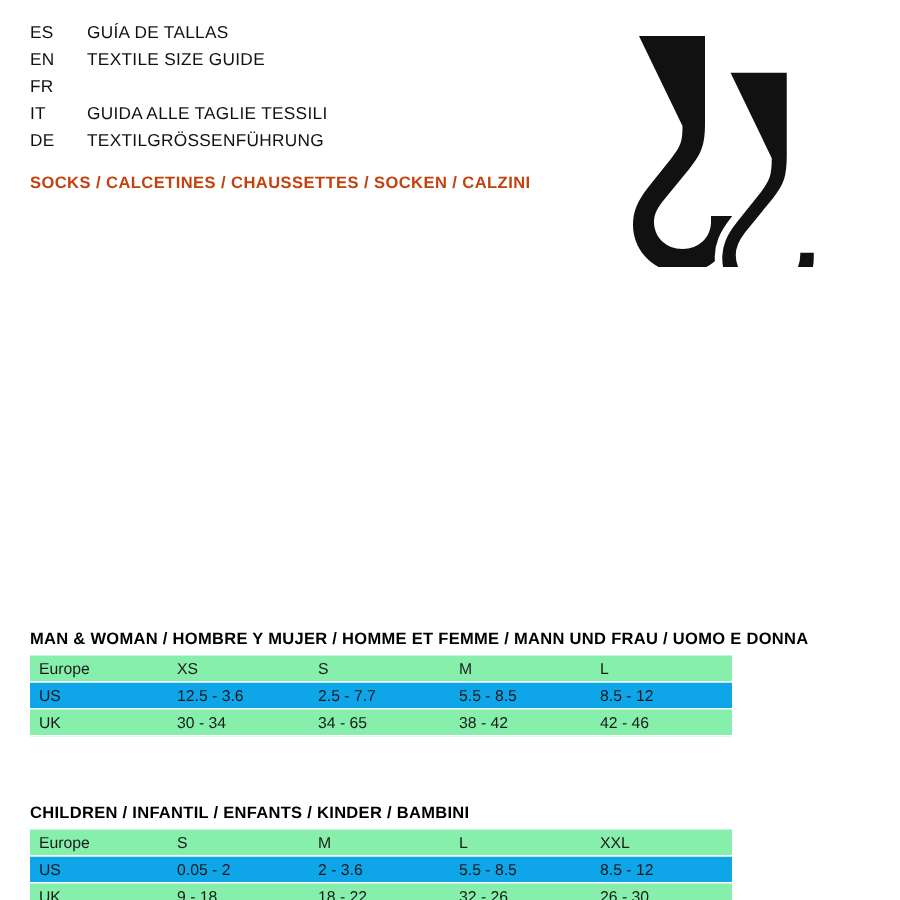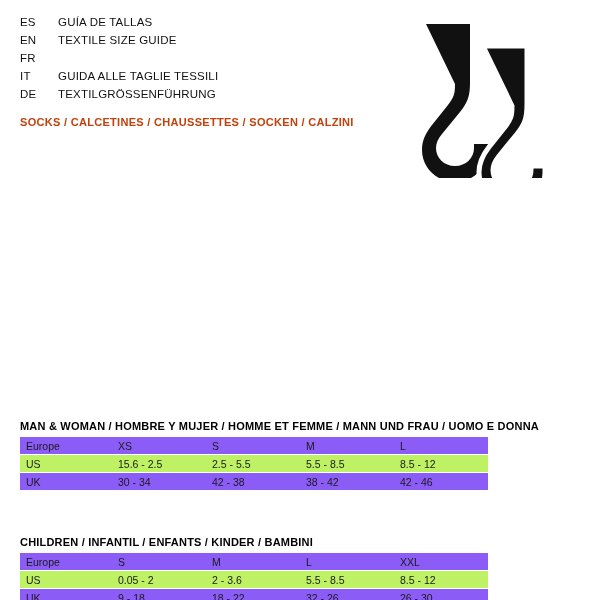--- a/index.html
+++ b/index.html
@@ -88,24 +88,24 @@
     color: #1a1a1a;
   }
   table.size-table td {
     height: 15px;
     padding: 1px 0 1px 6px;
     vertical-align: middle;
     border-bottom: 1px solid #ffffff;
     white-space: nowrap;
   }
   .row-shaded td {
-    background: #8b5cf6;
+    background: #86efac;
   }
   .row-plain td {
-    background: #bef264;
+    background: #0ea5e9;
   }
   .col-label { width: 92px; }
   .col-val   { width: 92px; }
 
   .man-table  { width: 468px; }
   .child-table{ width: 468px; }
   .man-table .col-label  { width: 92px; }
   .man-table .col-val    { width: 94px; }
   .child-table .col-label{ width: 92px; }
   .child-table .col-val  { width: 94px; }
@@ -164,29 +164,29 @@
       <tbody>
         <tr class="row-shaded">
           <td>Europe</td>
           <td>XS</td>
           <td>S</td>
           <td>M</td>
           <td>L</td>
         </tr>
         <tr class="row-plain">
           <td>US</td>
-          <td>15.6 - 2.5</td>
-          <td>2.5 - 5.5</td>
+          <td>12.5 - 3.6</td>
+          <td>2.5 - 7.7</td>
           <td>5.5 - 8.5</td>
           <td>8.5 - 12</td>
         </tr>
         <tr class="row-shaded">
           <td>UK</td>
           <td>30 - 34</td>
-          <td>42 - 38</td>
+          <td>34 - 65</td>
           <td>38 - 42</td>
           <td>42 - 46</td>
         </tr>
       </tbody>
     </table>
   </div>
 
   <div class="table-block block-children">
     <div class="table-title">CHILDREN / INFANTIL / ENFANTS / KINDER / BAMBINI</div>
     <table class="size-table child-table">

